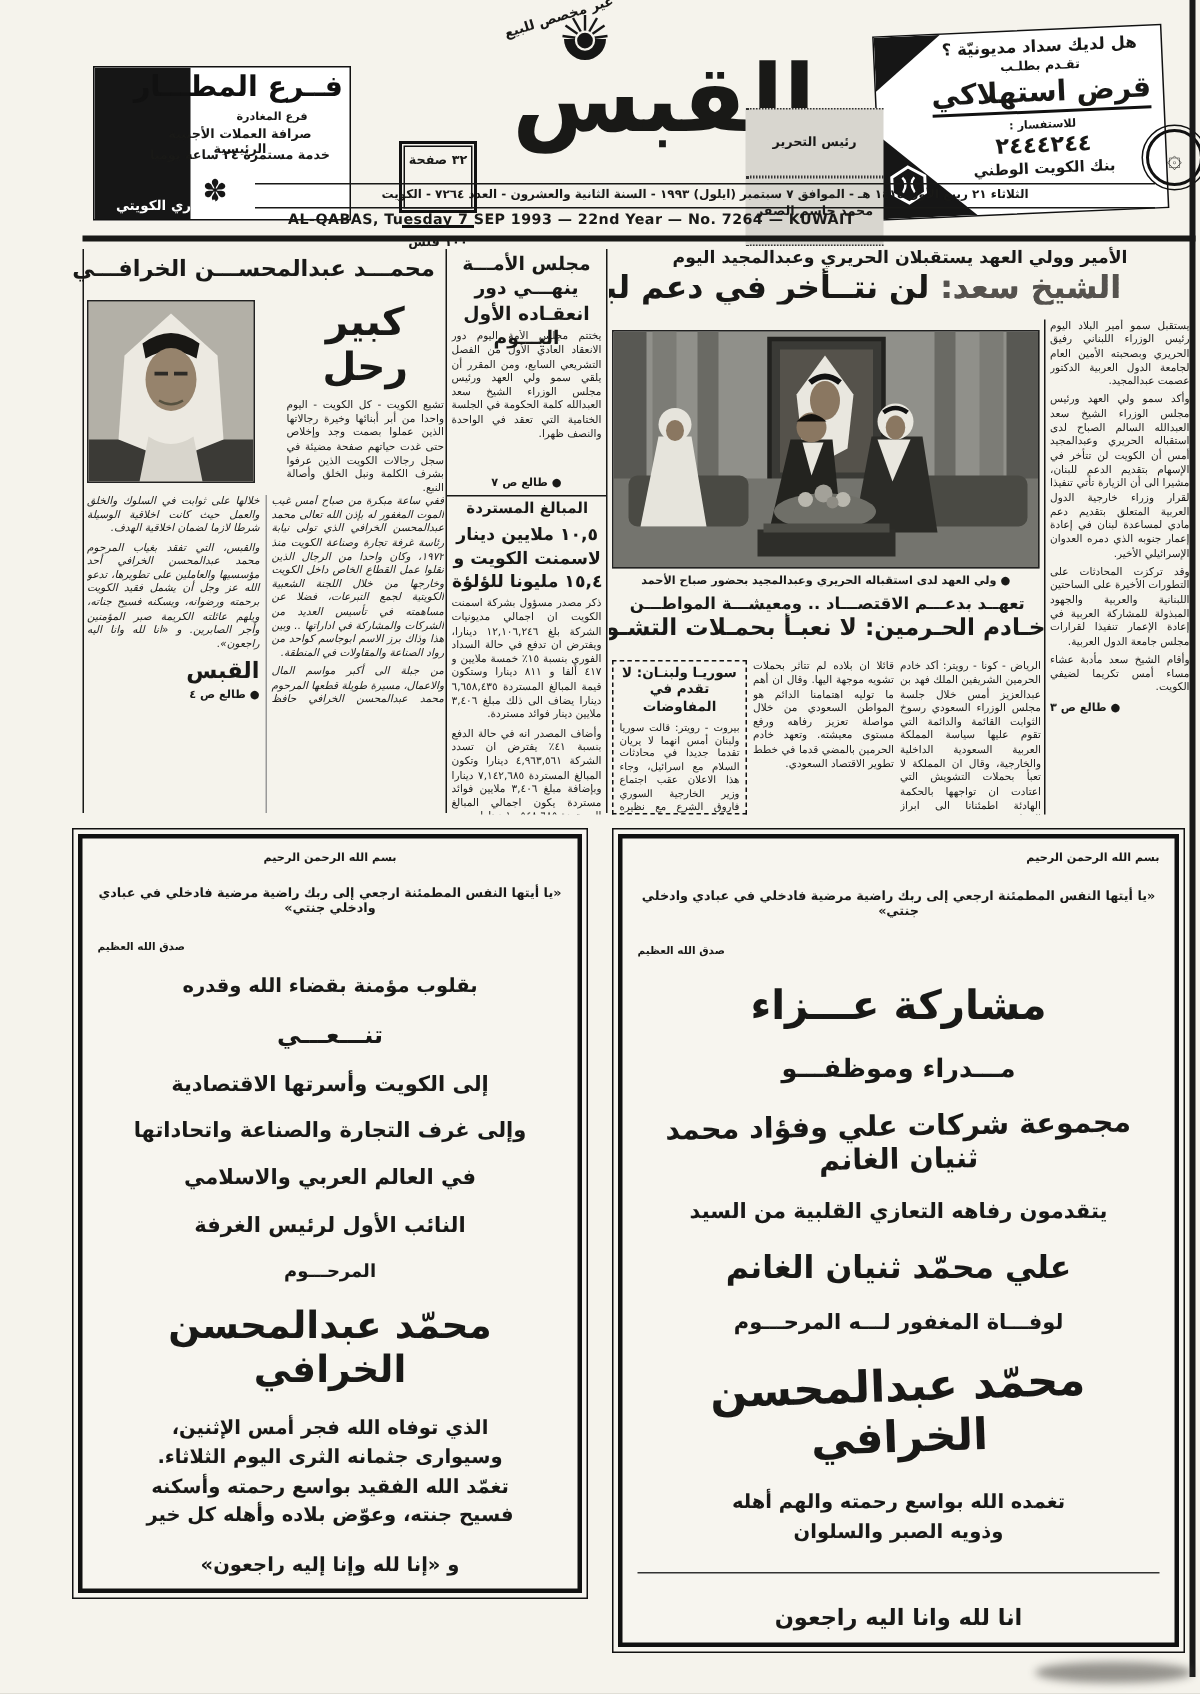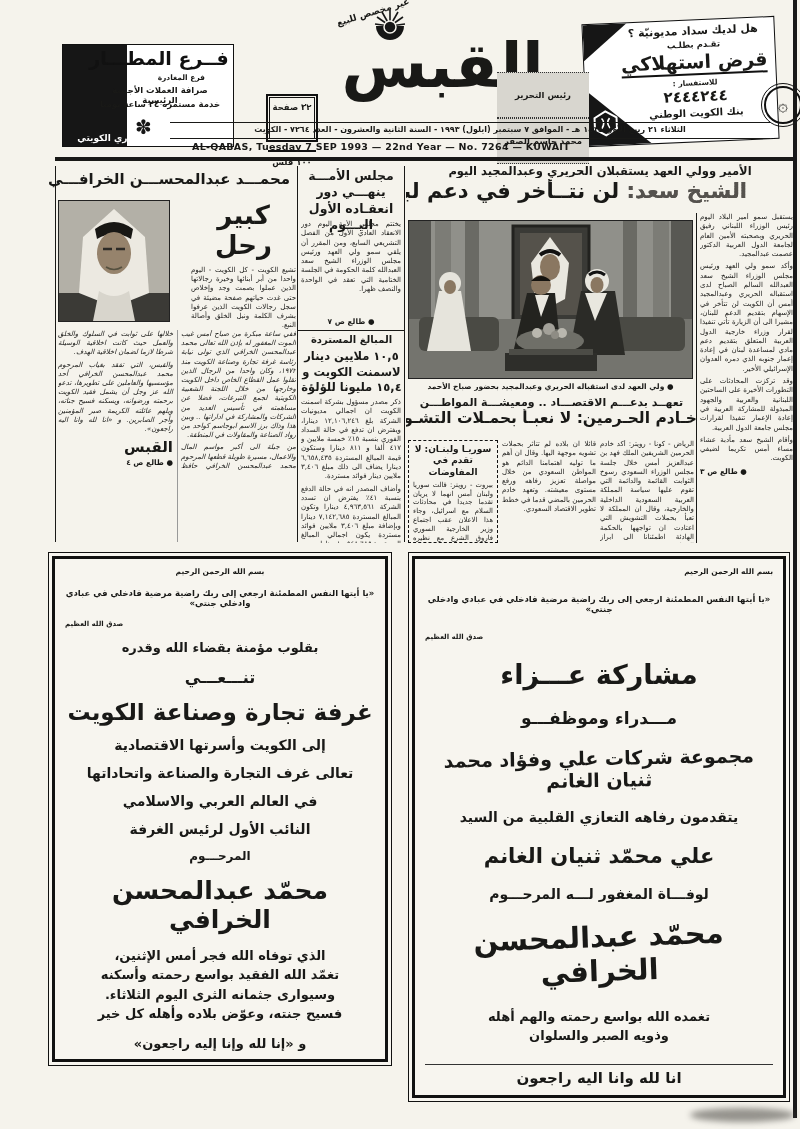--- a/index.html
+++ b/index.html
@@ -112,21 +112,21 @@
   
   .cframe { border:1px solid #111; background:#f7f5ef; }
   .cframe .inner { position:absolute; inset:3px; border:3px solid #111; padding:8px 10px;
                    display:flex; flex-direction:column; justify-content:space-between;
                    align-items:center; text-align:center; }
   .cl { left:48px; top:552px; width:344px; height:514px; }
   .cr { left:408px; top:552px; width:382px; height:550px; }
   .verse { font-size:8.5px; font-weight:bold; width:100%; }
   .bismillah { font-size:7.5px; font-weight:bold; width:100%; }
   .sadaqa { font-size:7px; font-weight:bold; width:100%; text-align:left; padding-right:0; }
-  .inna-r { width:100%; border-top:1px solid #333; padding-top:4px; font-size:15px; font-weight:900; }
+  .inna-r { width:100%; border-top:1px solid #333; padding-top:20px; font-size:15px; font-weight:900; }
 
   .scan-right { left:793px; top:0; width:4px; height:1118px; background:#181818; }
   .scan-smudge { left:690px; top:1108px; width:105px; height:14px; background:#55534e;
                  border-radius:50%; filter:blur(3px); opacity:.6; }
 </style>
 </head>
 <body>
 
 <div class="page">
 
@@ -306,31 +306,30 @@
 
   </div>
 
   <div class="abs cframe cl">
     <div class="inner">
       <div class="bismillah">بسم الله الرحمن الرحيم</div>
       <div class="verse">«يا أيتها النفس المطمئنة ارجعي إلى ربك راضية مرضية فادخلي في عبادي وادخلي جنتي»</div>
       <div class="sadaqa">صدق الله العظيم</div>
       <div style="font-size:13px;font-weight:bold">بقلوب مؤمنة بقضاء الله وقدره</div>
       <div style="font-size:16px;font-weight:900">تنـــعـــي</div>
-      <div style="font-size:23px;font-weight:900">غرفة تجارة وصناعة الكويت</div>
       <div style="font-size:14px;font-weight:bold">إلى الكويت وأسرتها الاقتصادية</div>
-      <div style="font-size:14px;font-weight:bold">تعالى غرف التجارة والصناعة واتحاداتها</div>
+      <div style="font-size:14px;font-weight:bold">وإلى غرف التجارة والصناعة واتحاداتها</div>
       <div style="font-size:14px;font-weight:bold">في العالم العربي والاسلامي</div>
       <div style="font-size:14px;font-weight:900">النائب الأول لرئيس الغرفة</div>
       <div style="font-size:12px;font-weight:bold">المرحـــوم</div>
       <div style="font-size:25px;font-weight:900">محمّد عبدالمحسن الخرافي</div>
       <div style="font-size:13px;font-weight:bold;line-height:1.5">
         <div>الذي توفاه الله فجر أمس الإثنين،</div>
+        <div>وسيوارى جثمانه الثرى اليوم الثلاثاء.</div>
         <div>تغمّد الله الفقيد بواسع رحمته وأسكنه</div>
-        <div>وسيوارى جثمانه الثرى اليوم الثلاثاء.</div>
         <div>فسيح جنته، وعوّض بلاده وأهله كل خير</div>
       </div>
       <div style="font-size:13px;font-weight:900">و «إنا لله وإنا إليه راجعون»</div>
     </div>
   </div>
 
   <div class="abs cframe cr">
     <div class="inner">
       <div class="bismillah" style="text-align:right">بسم الله الرحمن الرحيم</div>
       <div class="verse">«يا أيتها النفس المطمئنة ارجعي إلى ربك راضية مرضية فادخلي في عبادي وادخلي جنتي»</div>

